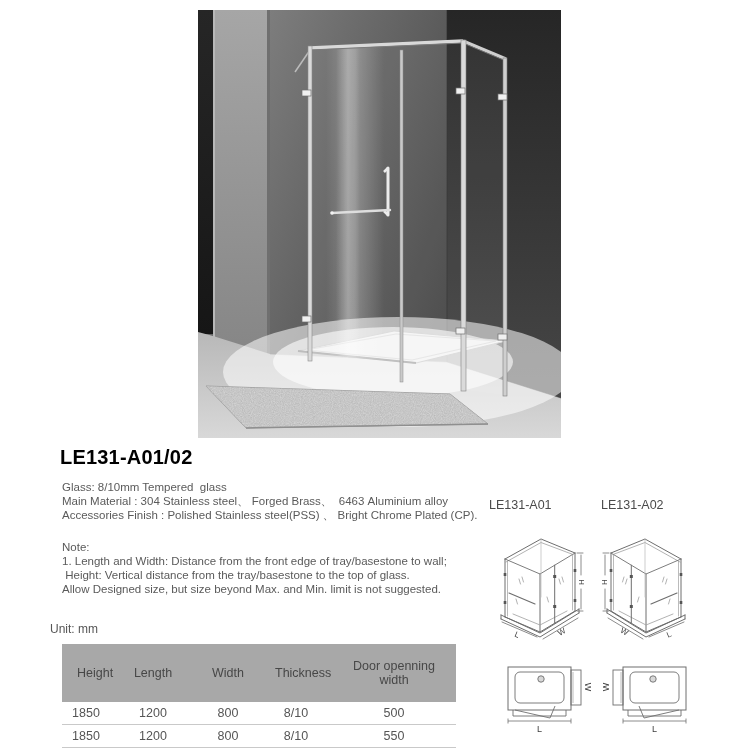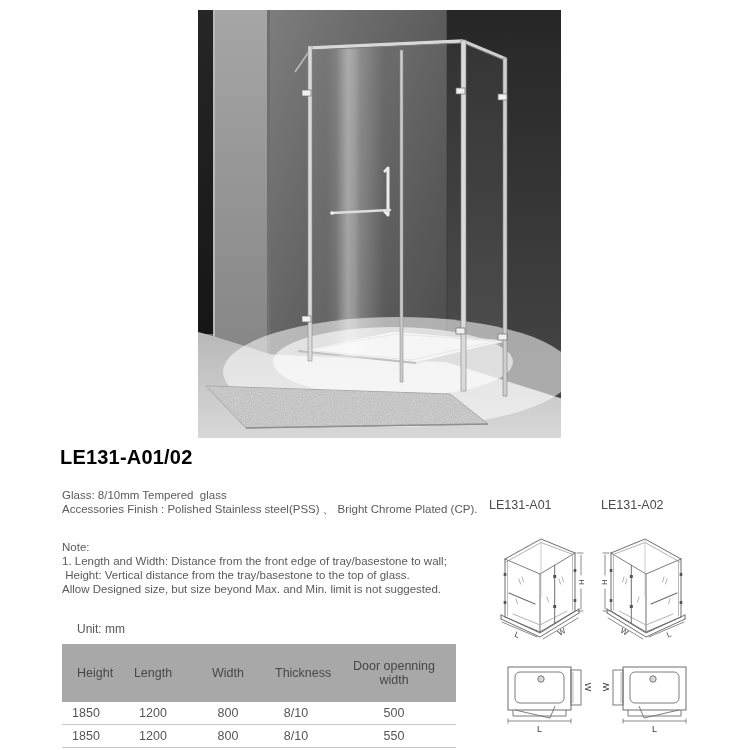--- a/index.html
+++ b/index.html
@@ -7,24 +7,24 @@
     width:750px;height:750px;position:relative;background:#ffffff;
     font-family:"Liberation Sans",sans-serif;color:#5a5a5a;overflow:hidden;
   }
   .abs{position:absolute;}
   
   .photo{left:198px;top:10px;width:363px;height:428px;}
   .photo svg{display:block;}
   
   .title{left:60px;top:446px;font-size:20px;font-weight:700;color:#000000;letter-spacing:.2px;}
   .textblock{left:62px;font-size:11.5px;line-height:14px;color:#5a5a5a;}
-  .specs{top:480px;margin-top:8px;}
+  .specs{top:480px;}
   .note{top:540px;}
   .text-line{white-space:pre-wrap;}
-  .unit{left:77px;top:622px;font-size:12px;color:#565656;}
+  .unit{left:50px;top:622px;font-size:12px;color:#565656;}
   
   .size-table{left:62px;top:644px;width:394px;border-collapse:collapse;table-layout:fixed;}
   .size-table th{
     background:#a8a8a8;color:#474747;font-weight:400;font-size:12.5px;
     height:19px;padding:15px;text-align:center;vertical-align:middle;
   }
   .size-table td{
     font-size:12.5px;color:#555555;height:22px;padding:0;text-align:center;
     vertical-align:middle;border-bottom:1px solid #c9c9c9;background:#fff;
   }
@@ -146,20 +146,21 @@
       <polygon points="8,376 252,384 290,414 48,418" fill="#888888" filter="url(#rugTex)"></polygon>
       <line x1="48" y1="418" x2="290" y2="414" stroke="#8f8f8f" stroke-width="1.5"></line>
     </g>
   </svg>
 </div>
 
 <div class="abs title">LE131-A01/02</div>
 
 <div class="abs textblock specs">
   <div class="text-line">Glass: 8/10mm Tempered  glass</div>
+  <div class="text-line">Main Material : 304 Stainless steel、 Forged Brass、  6463 Aluminium alloy</div>
   <div class="text-line">Accessories Finish : Polished Stainless steel(PSS) 、 Bright Chrome Plated (CP).</div>
 </div>
 
 <div class="abs textblock note">
   <div class="text-line">Note:</div>
   <div class="text-line">1. Length and Width: Distance from the front edge of tray/basestone to wall;</div>
   <div class="text-line"> Height: Vertical distance from the tray/basestone to the top of glass.</div>
   <div class="text-line">Allow Designed size, but size beyond Max. and Min. limit is not suggested.</div>
 </div>
 

